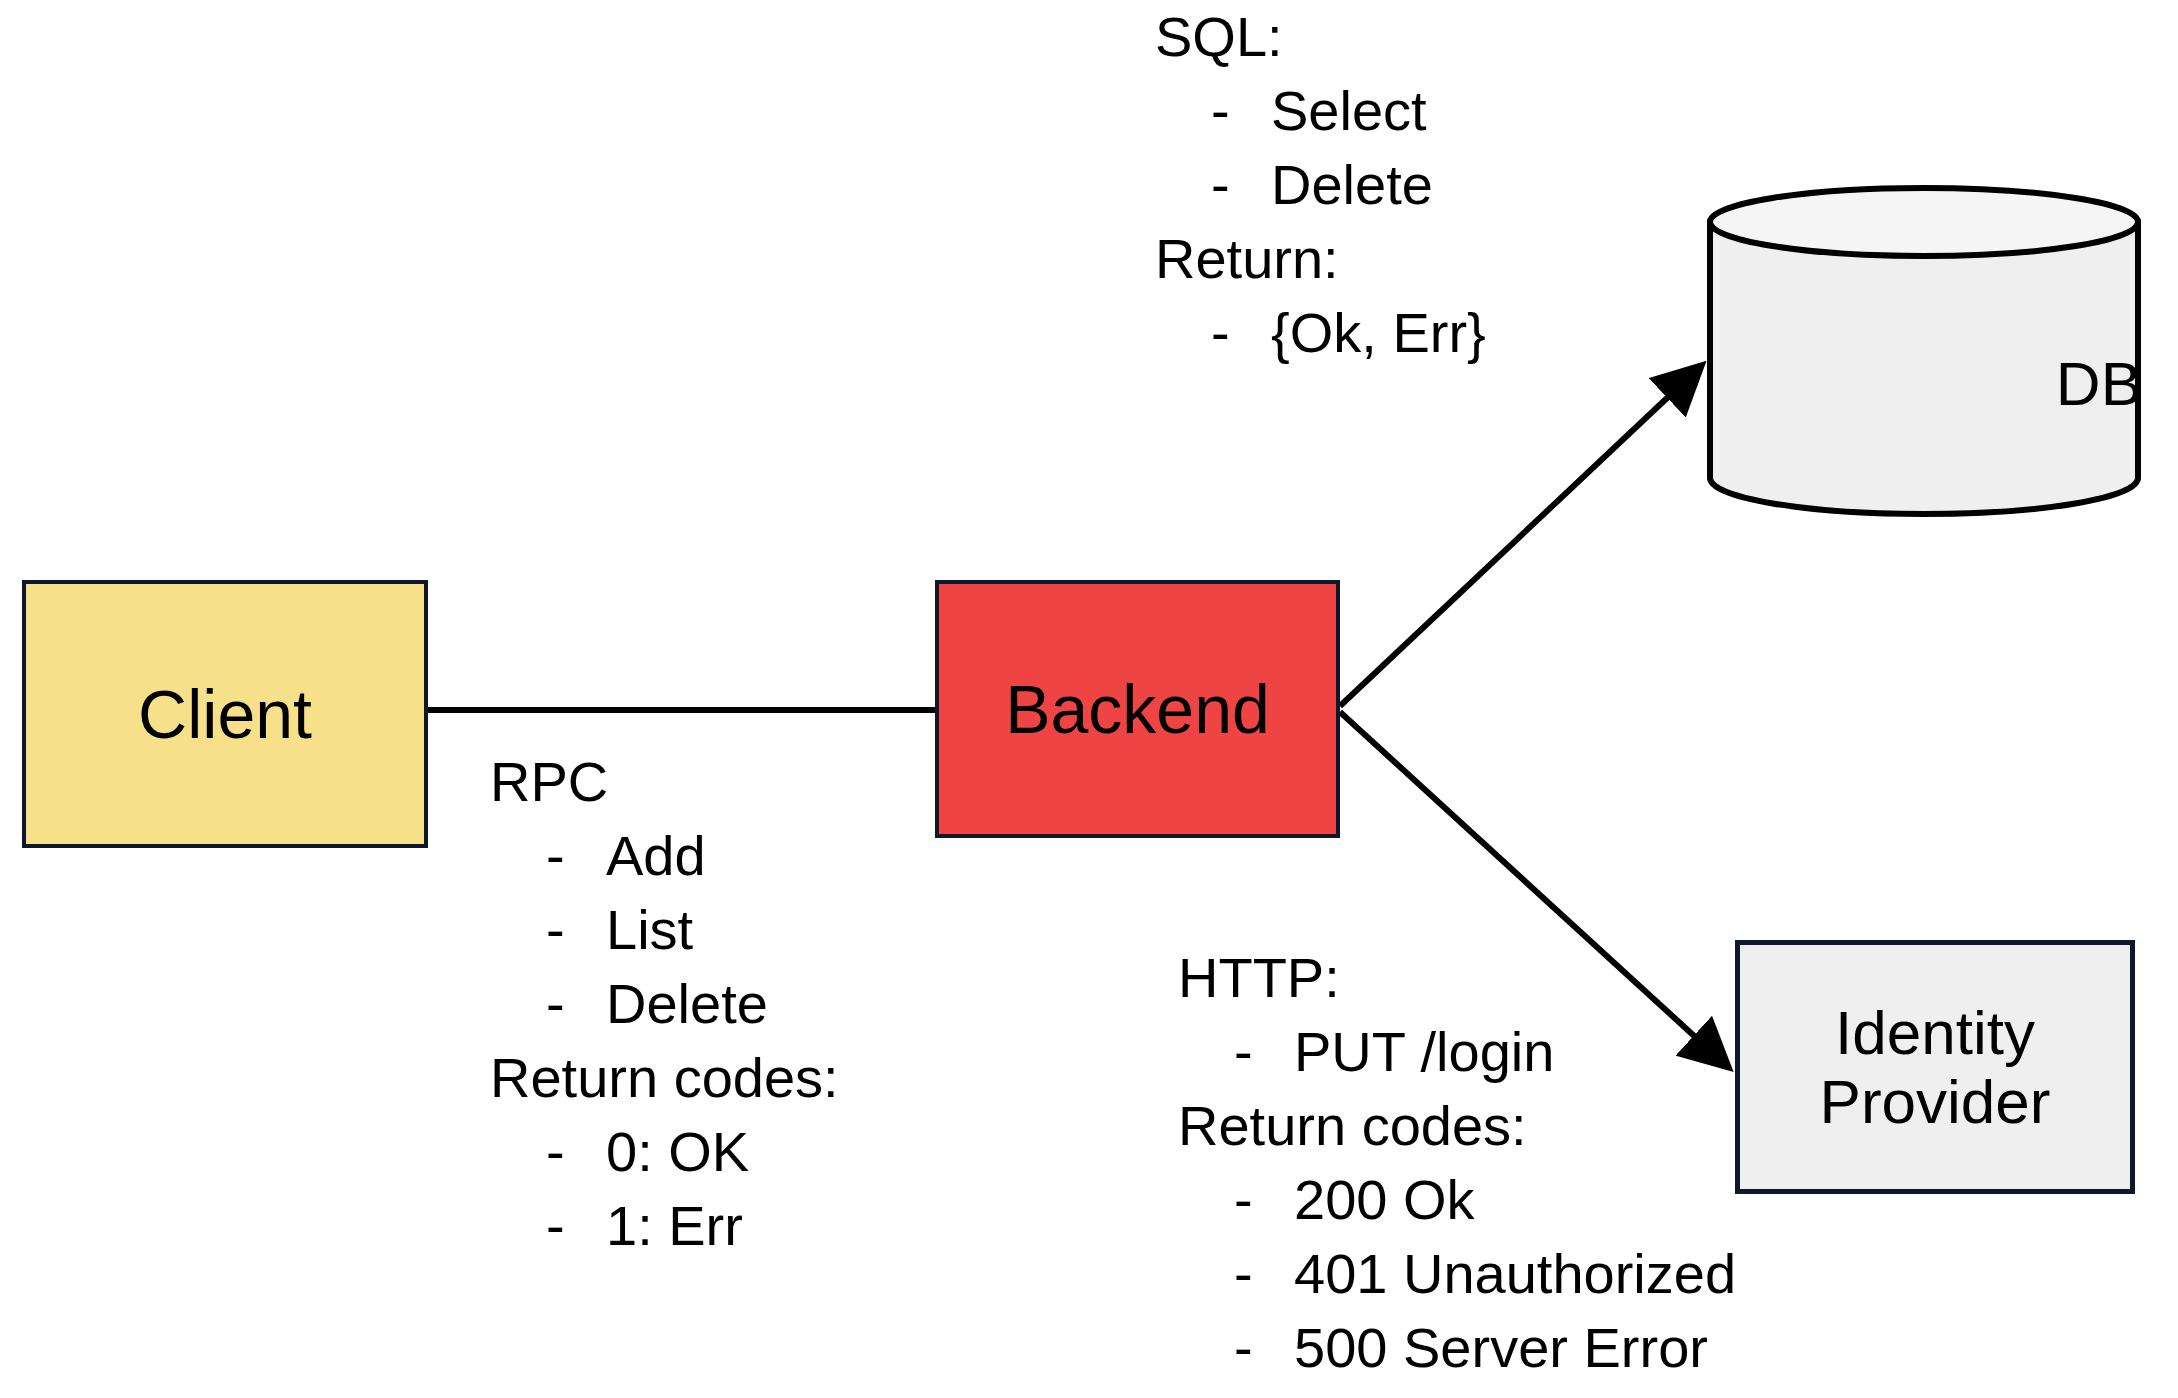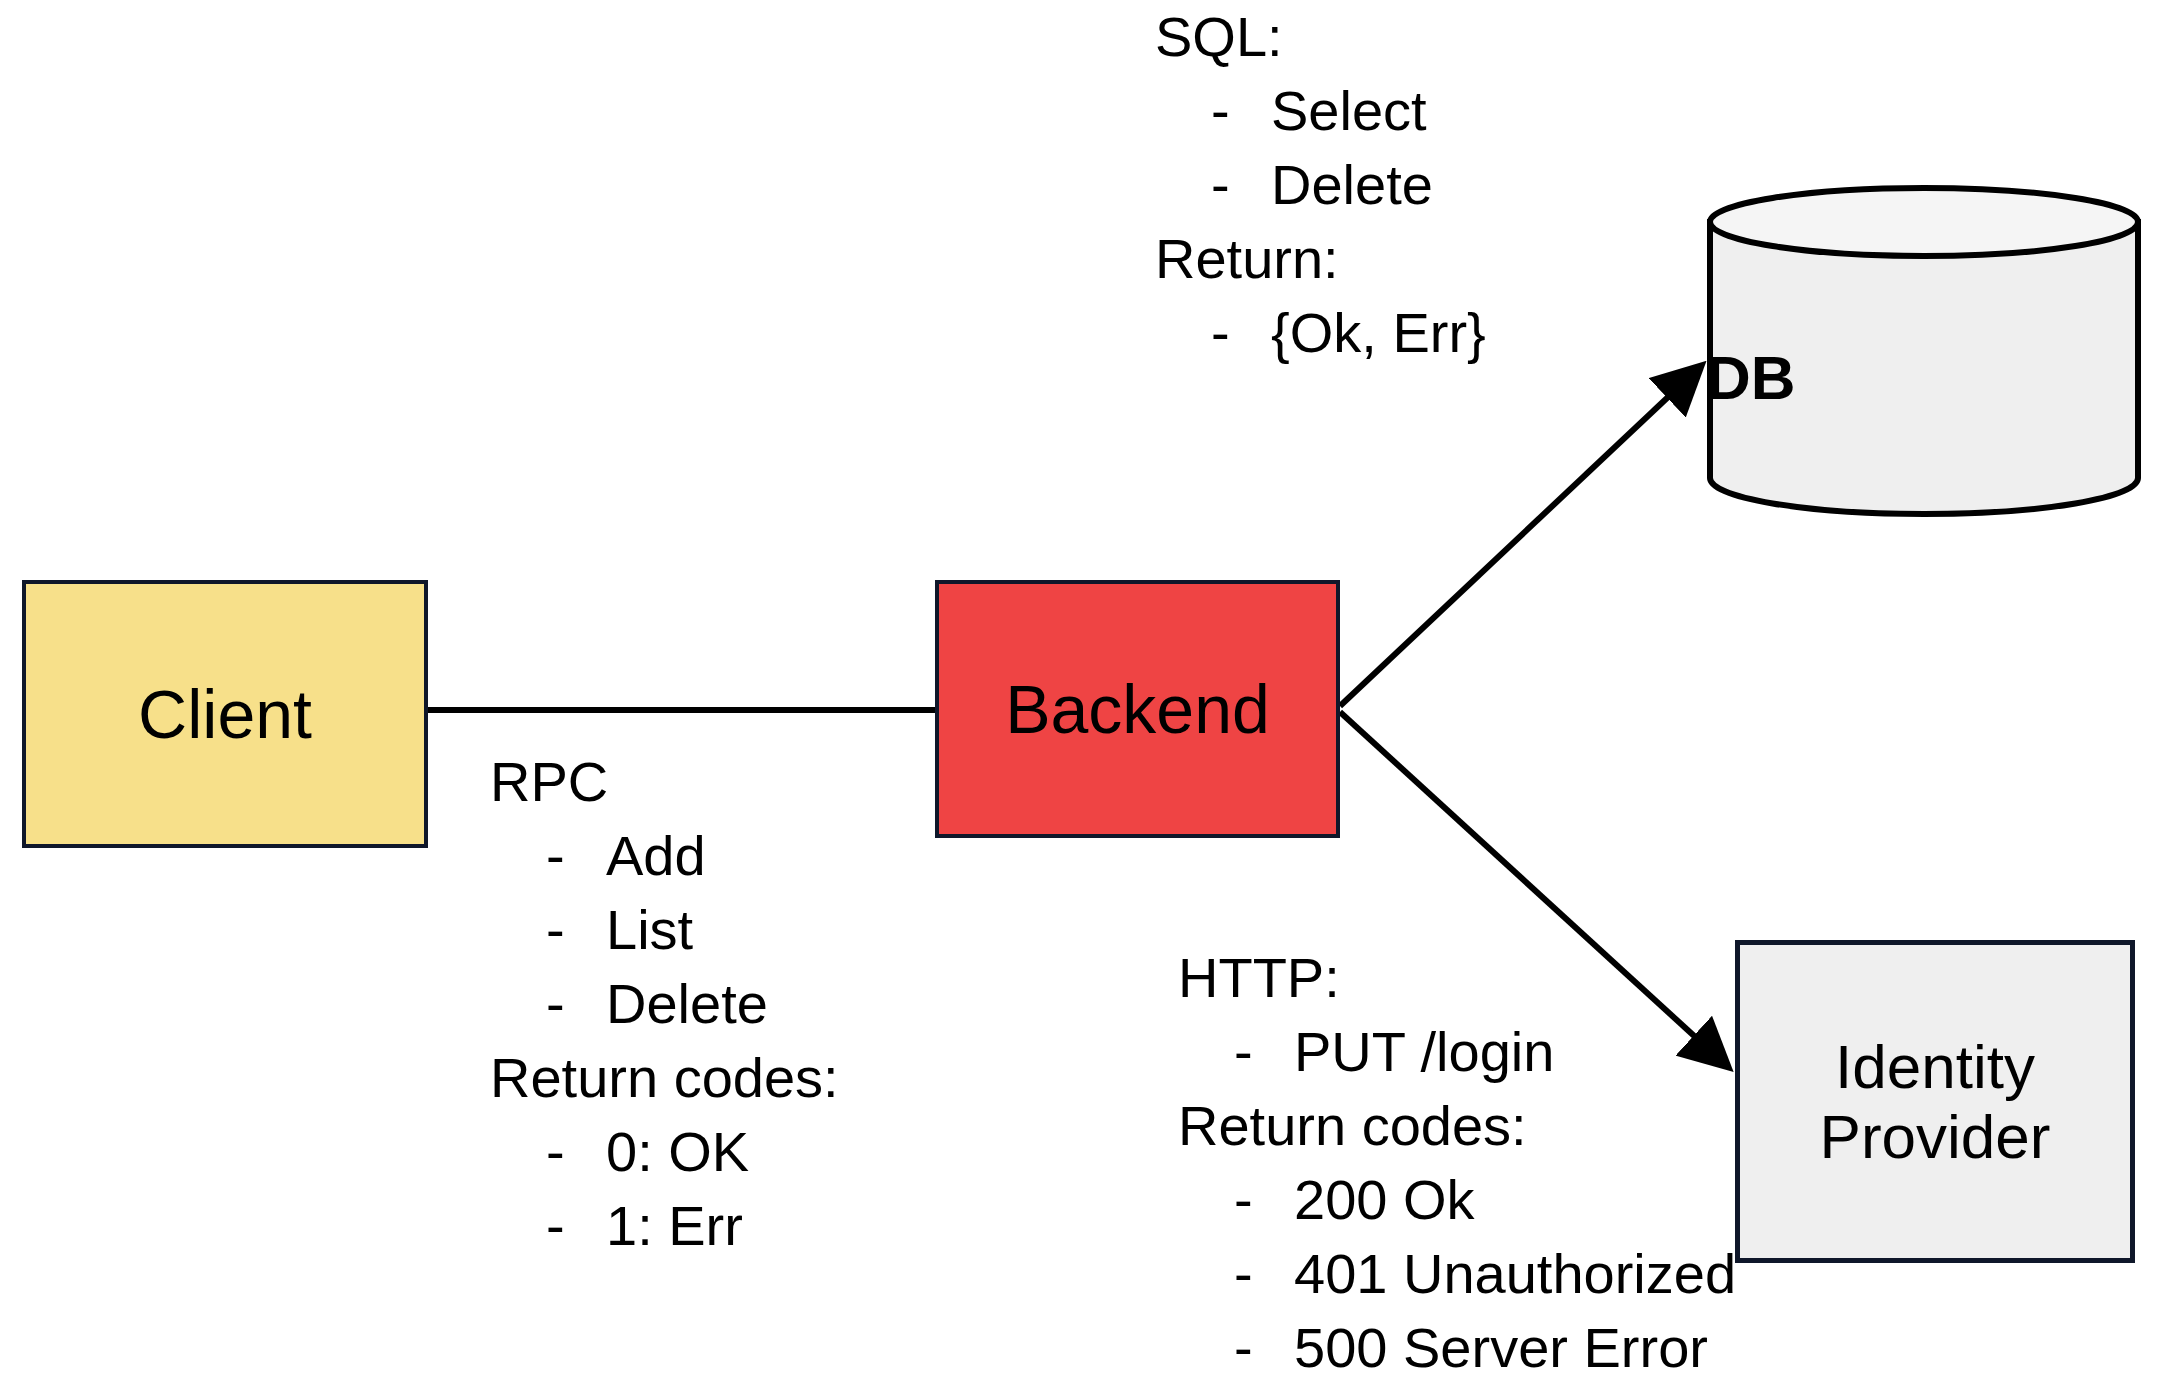--- a/index.html
+++ b/index.html
@@ -42,36 +42,35 @@
     font-size: 68px;
   }
   #node-backend {
     left: 935px; top: 580px;
     width: 405px; height: 258px;
     background: #ef4444;
     font-size: 68px;
   }
   #node-idp {
     left: 1735px; top: 940px;
-    width: 400px; height: 323px;
+    width: 400px; height: 254px;
     background: #EFEFEF;
     border-width: 5px;
     font-size: 62px;
   }
   #node-db {
     left: 1706px; top: 188px;
     width: 436px; height: 330px;
     font-size: 62px;
   }
   #node-db .db-label {
     position: absolute;
     left: 0; right: 0;
-    top: 155px;
-    text-align: left;
-    font-weight: bold;
+    top: 161px;
+    text-align: right;
   }
   .annot {
     position: absolute;
     font-size: 56px;
     line-height: 74px;
     white-space: nowrap;
   }
   .annot .hdr { display: block; }
   .annot .row { display: block; }
   .annot .row .dash {

